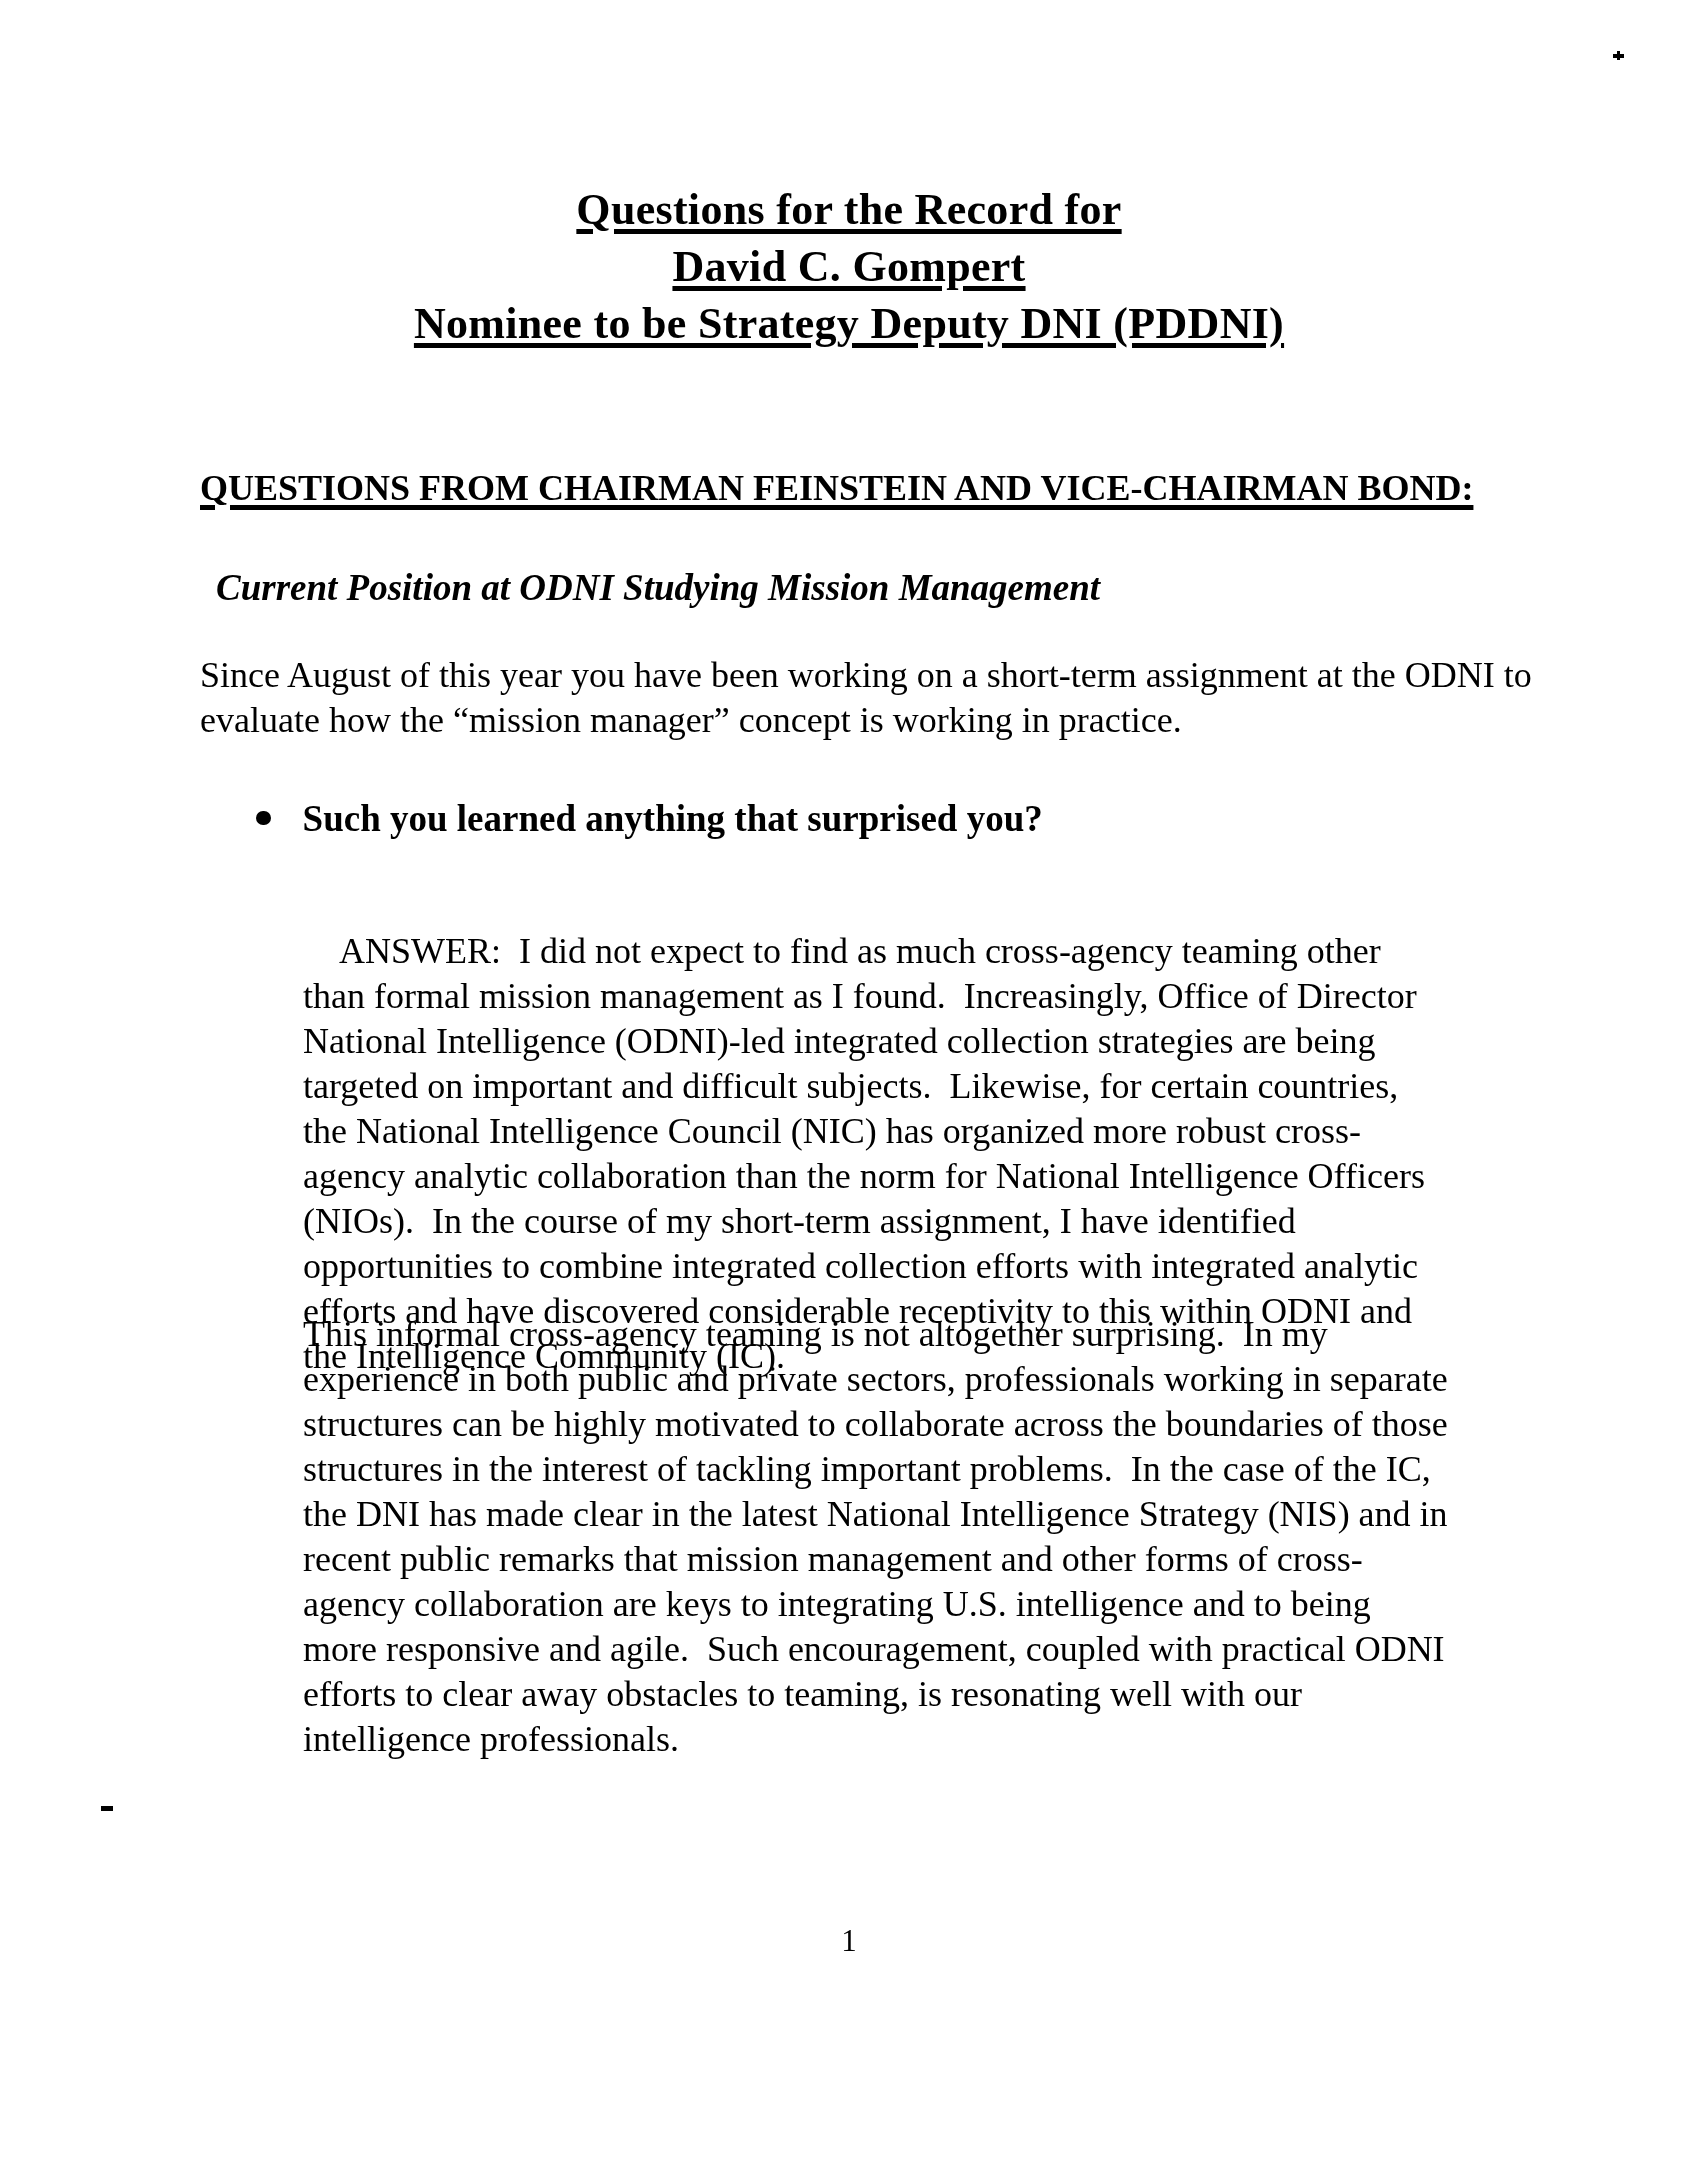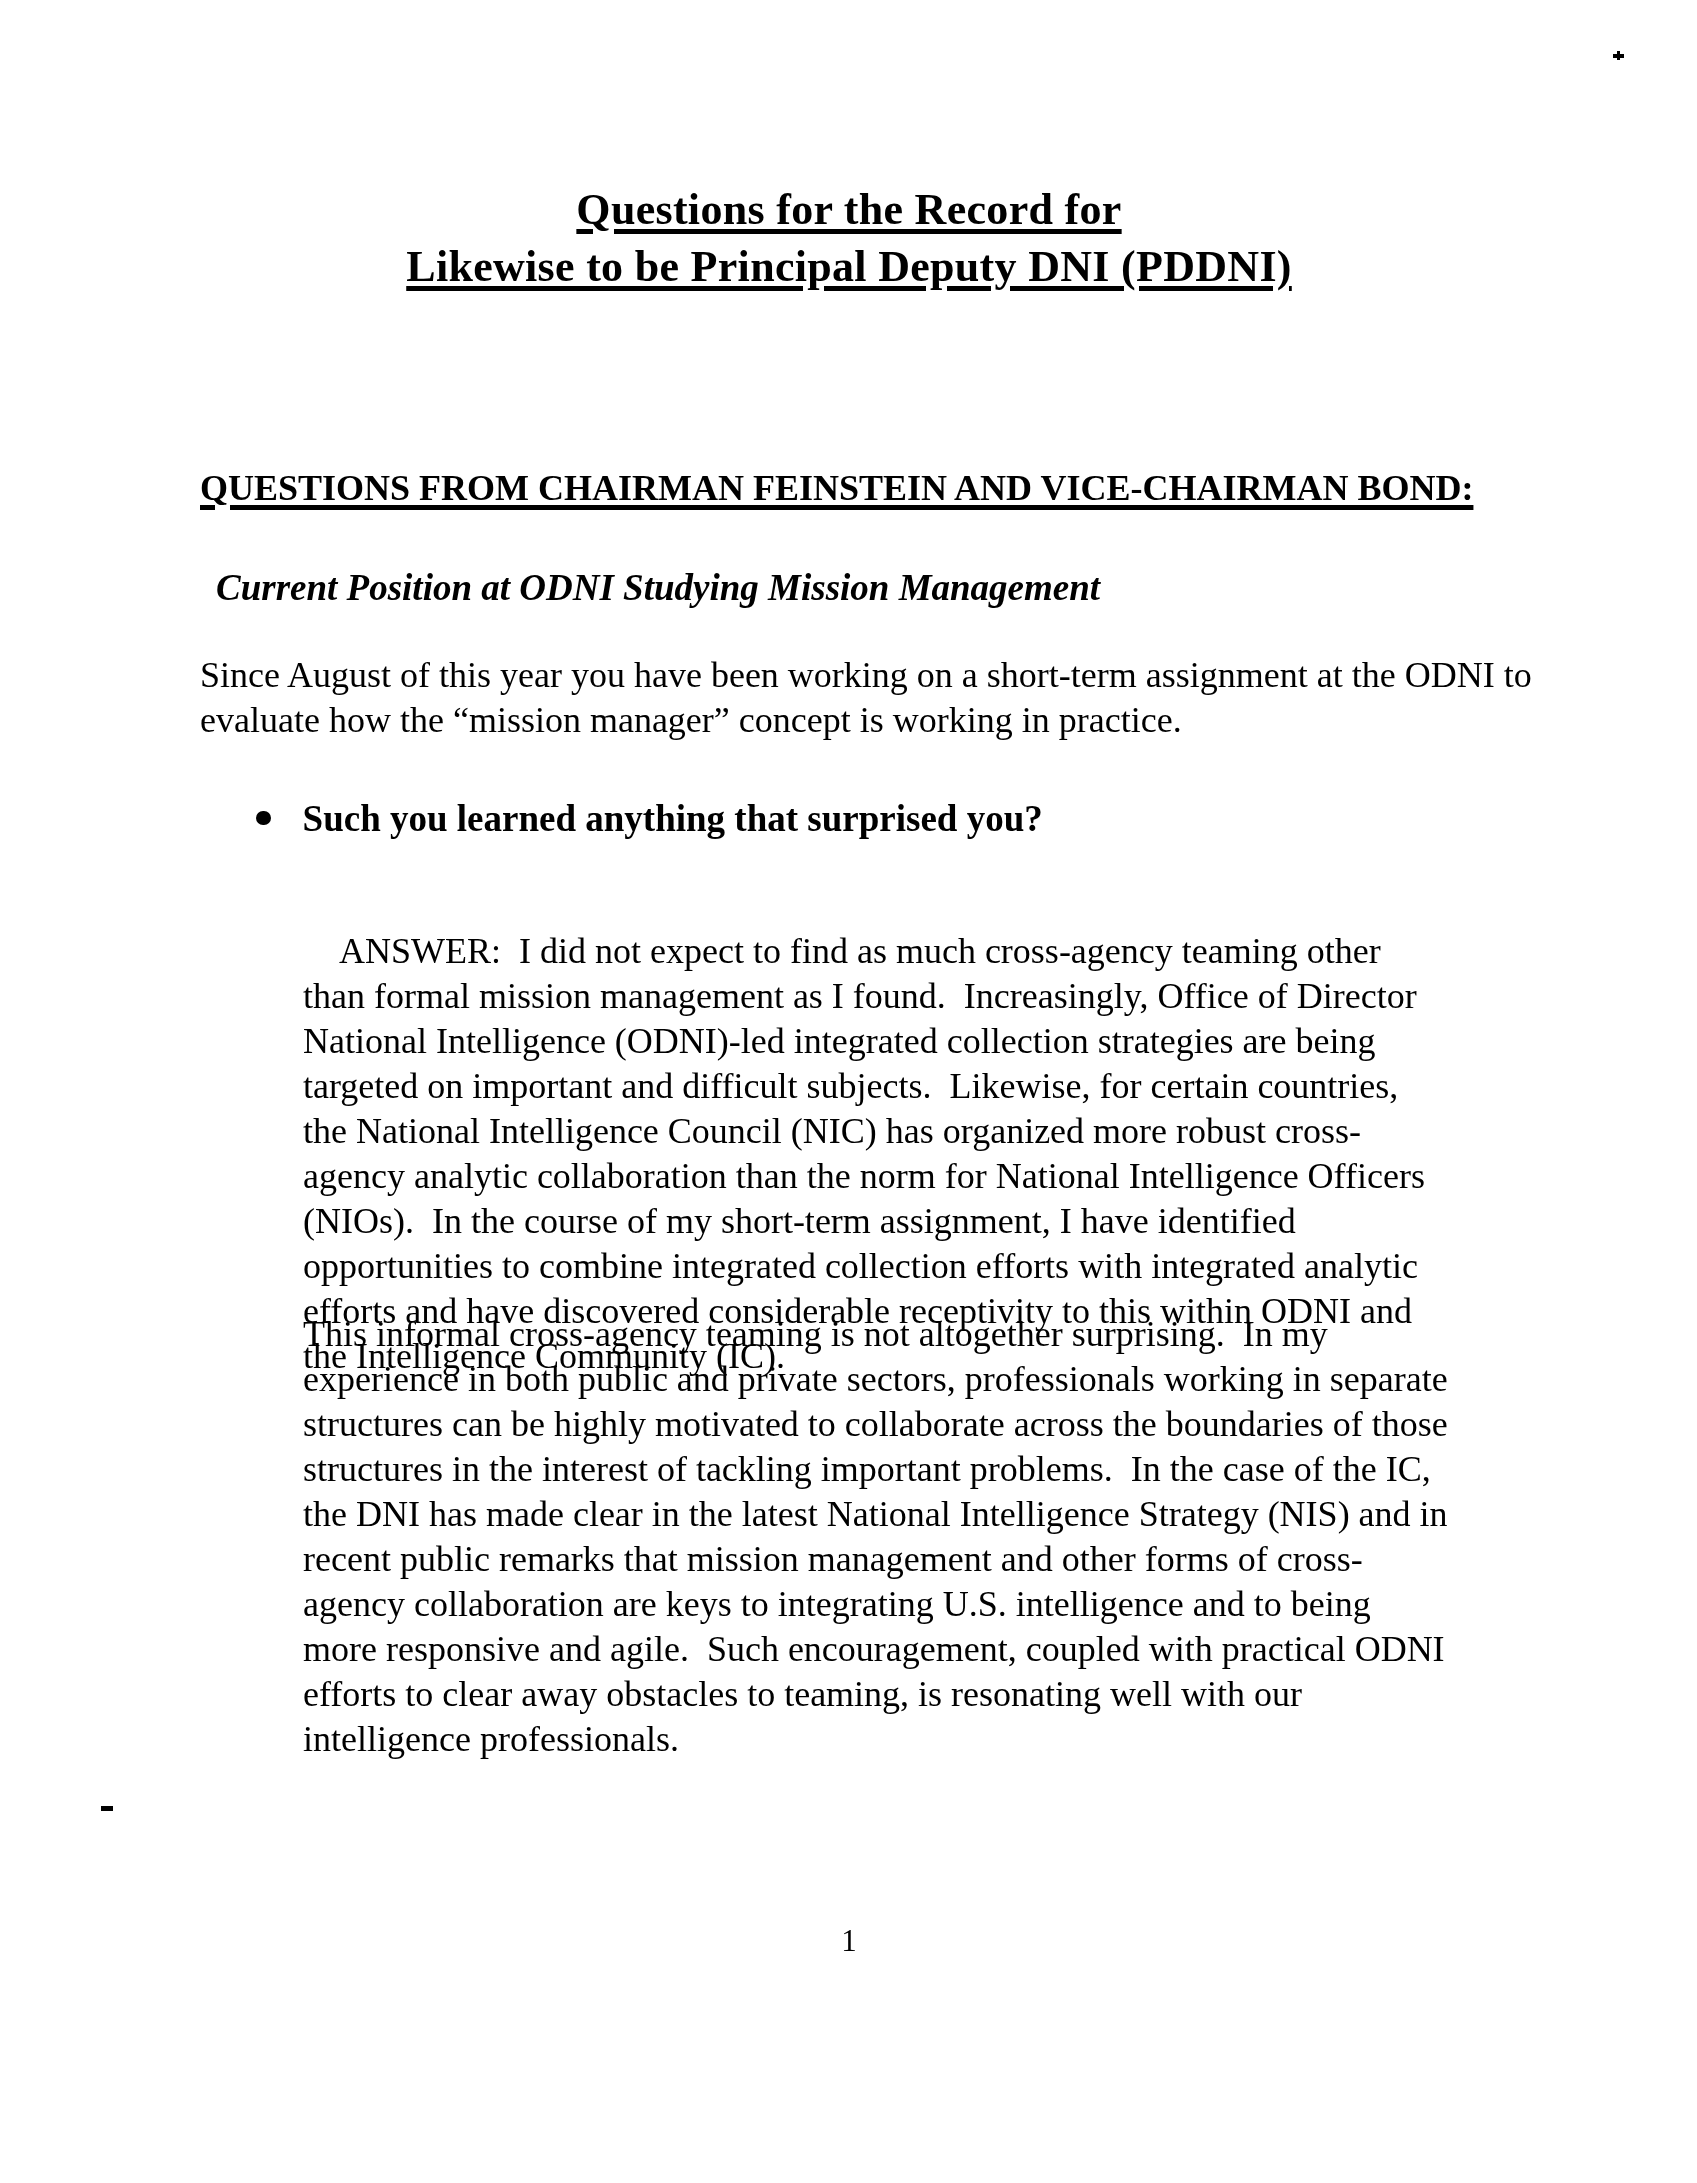--- a/index.html
+++ b/index.html
@@ -155,21 +155,22 @@
 </style>
 </head>
 <body>
 
 <div class="page">
 
   <div class="artifact-plus"></div>
 
   <div class="title-block">
     <div class="title-line"><span>Questions for the Record for</span></div>
-    <div class="title-line"><span>Likewise to be Principal Deputy DNI (PDDNI)</span></div>
+    <div class="title-line"><span>David C. Gompert</span></div>
+    <div class="title-line"><span>Nominee to be Strategy Deputy DNI (PDDNI)</span></div>
   </div>
 
   <div class="section-heading">QUESTIONS FROM CHAIRMAN FEINSTEIN AND VICE-CHAIRMAN BOND:</div>
 
   <div class="topic-heading">Current Position at ODNI Studying Mission Management</div>
 
   <div class="para intro-para">Since August of this year you have been working on a short-term assignment at the ODNI to evaluate how the “mission manager” concept is working in practice.</div>
 
   <div class="bullet-item">
     <span class="bullet-marker"></span>

